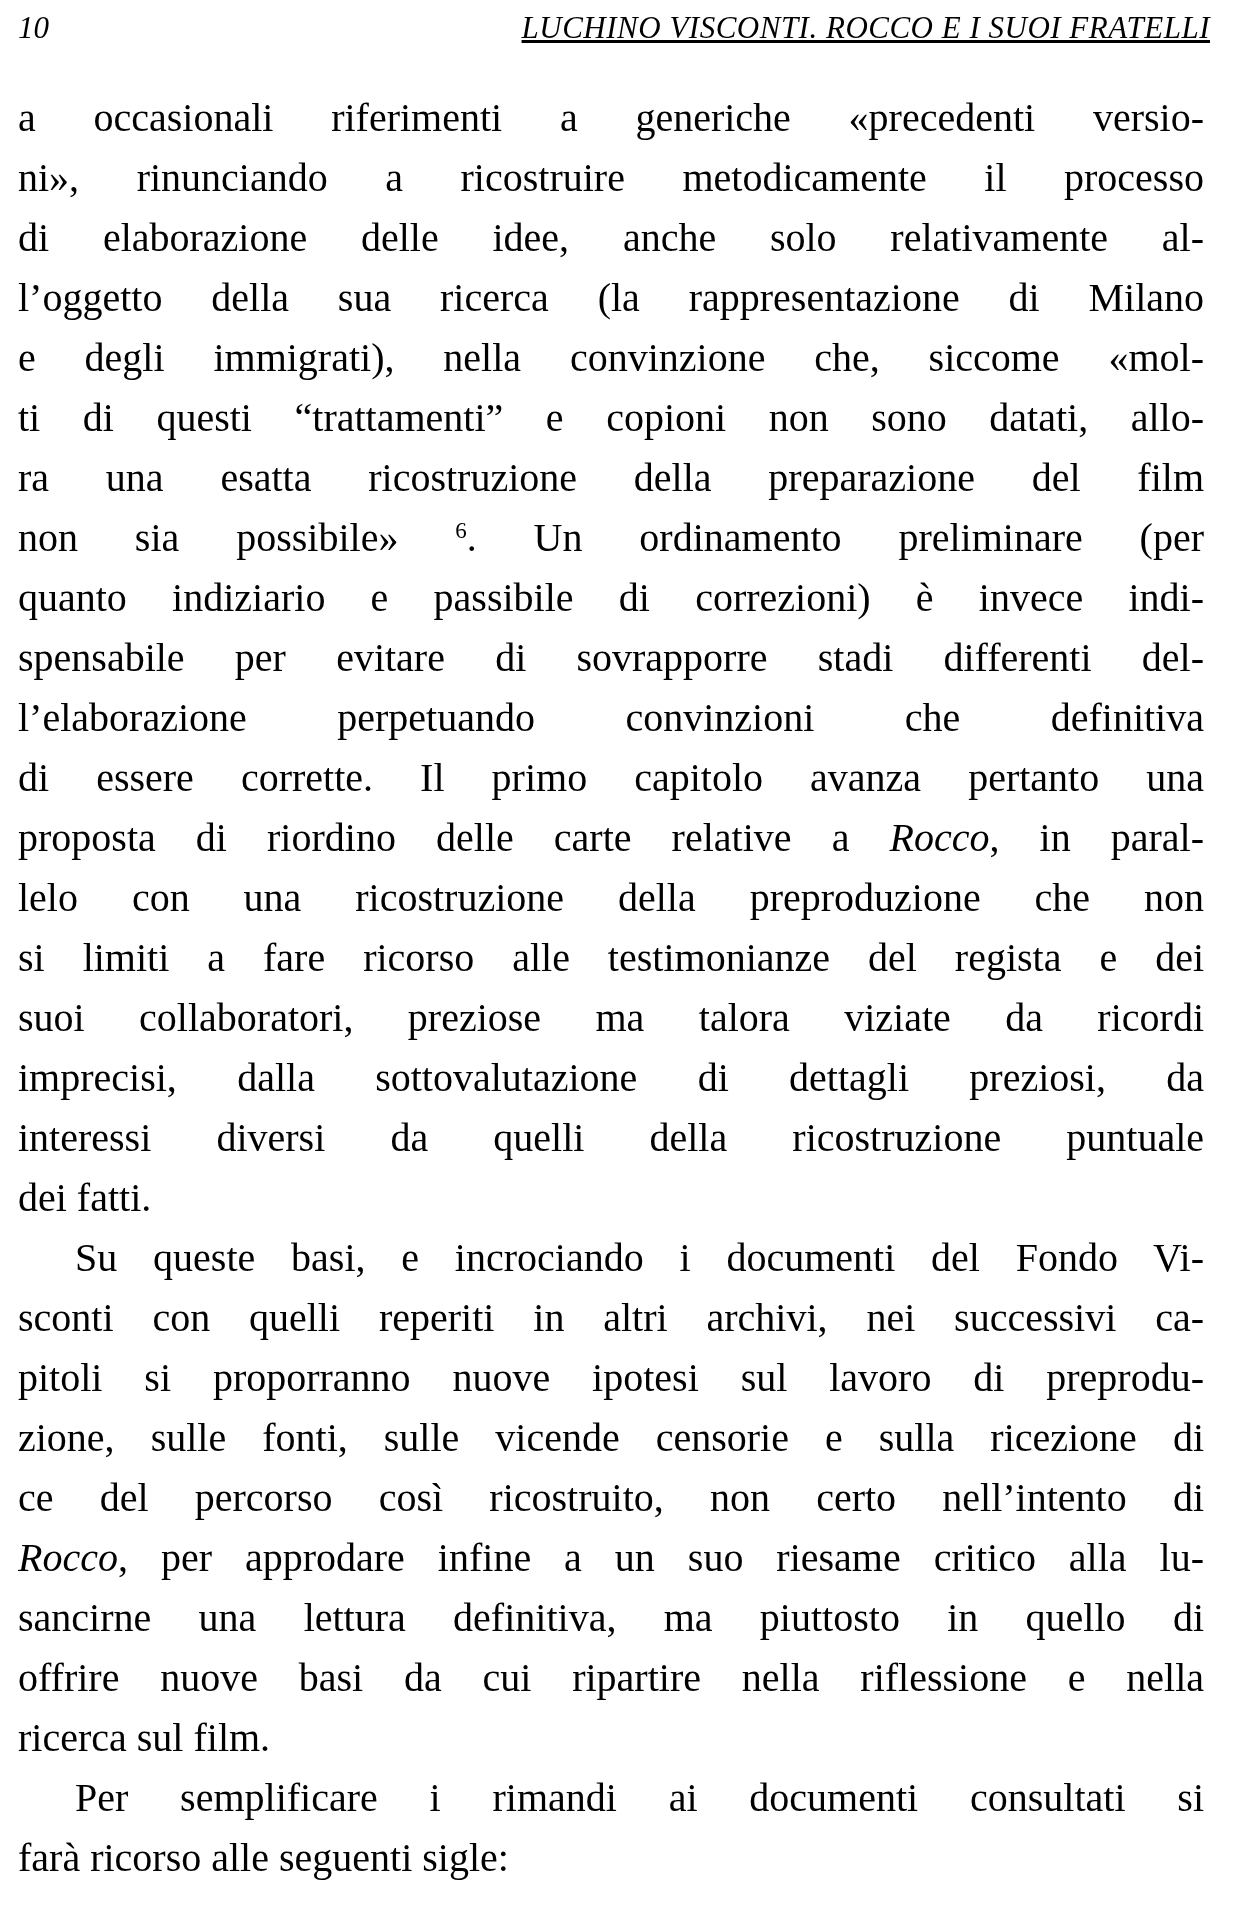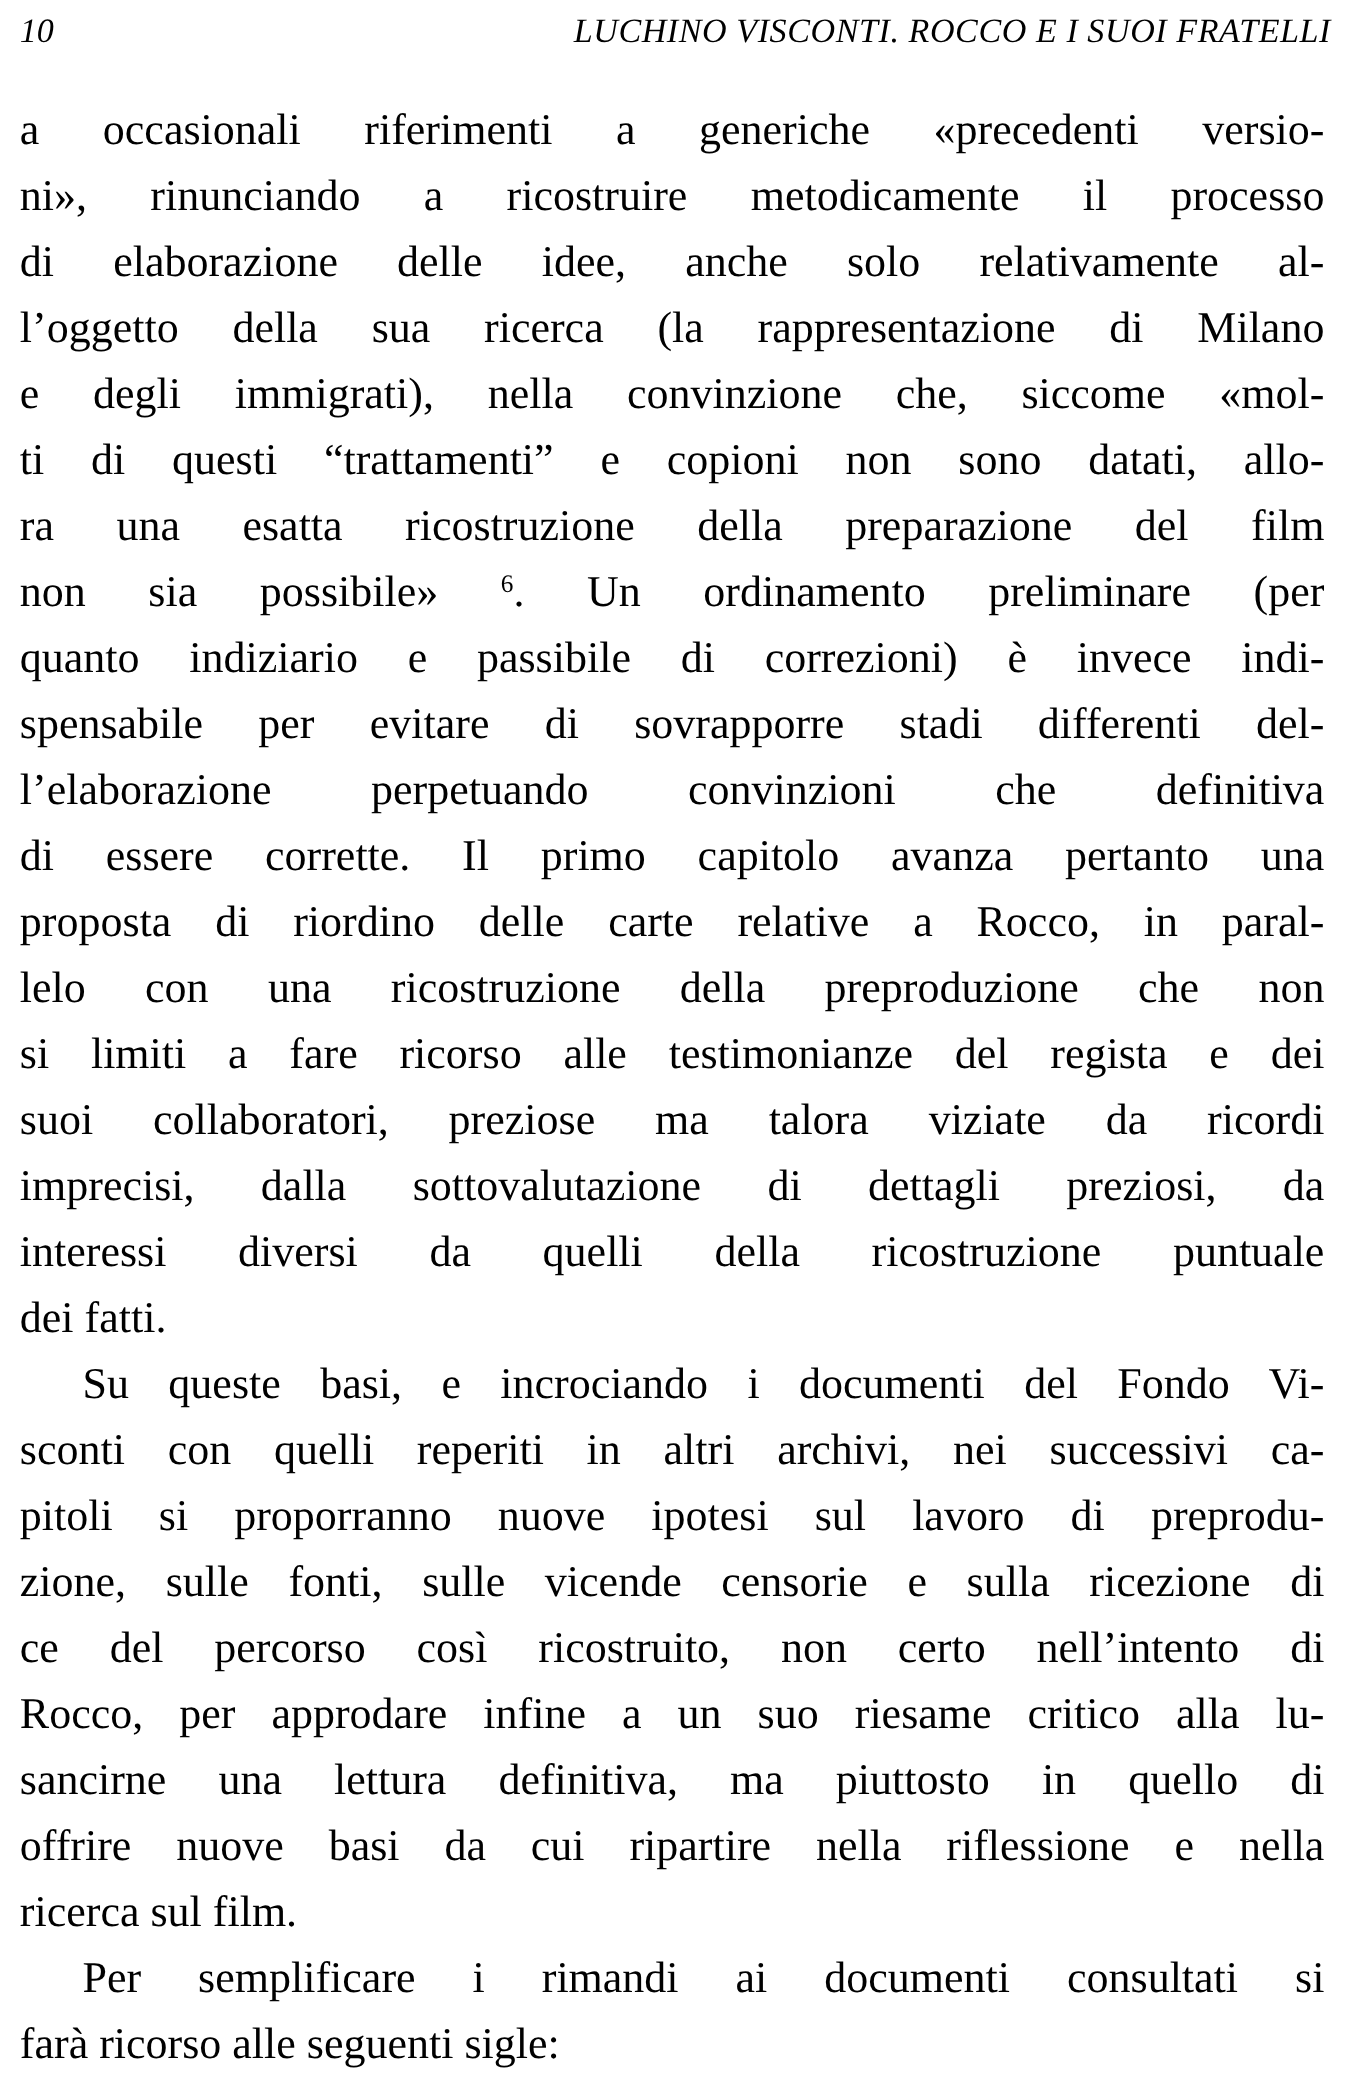--- a/index.html
+++ b/index.html
@@ -18,40 +18,40 @@
     left: 18px;
     width: 1192px;
     display: flex;
     justify-content: space-between;
     align-items: center;
     font-style: italic;
     font-size: 31px;
     line-height: 36px;
   }
   .pagenum { flex: 0 0 auto; }
-  .runtitle { flex: 0 0 auto; letter-spacing: 0.5px; }
+  .runtitle { flex: 0 0 auto; letter-spacing: 0.5px; text-decoration: underline; }
   .bodytext {
     position: absolute;
     top: 88px;
     left: 18px;
     width: 1186px;
     font-size: 40px;
   }
   .line {
     height: 60px;
     line-height: 60px;
     overflow: hidden;
     text-align: left;
   }
   .line.j {
     text-align: justify;
     text-align-last: justify;
   }
   .line.ind { text-indent: 57px; }
-  .it { }
+  .it { font-style: italic; }
   .sup {
     font-size: 23px;
     vertical-align: 13px;
     line-height: 0;
   }
 </style>
 </head>
 <body>
 
 <div class="page">

